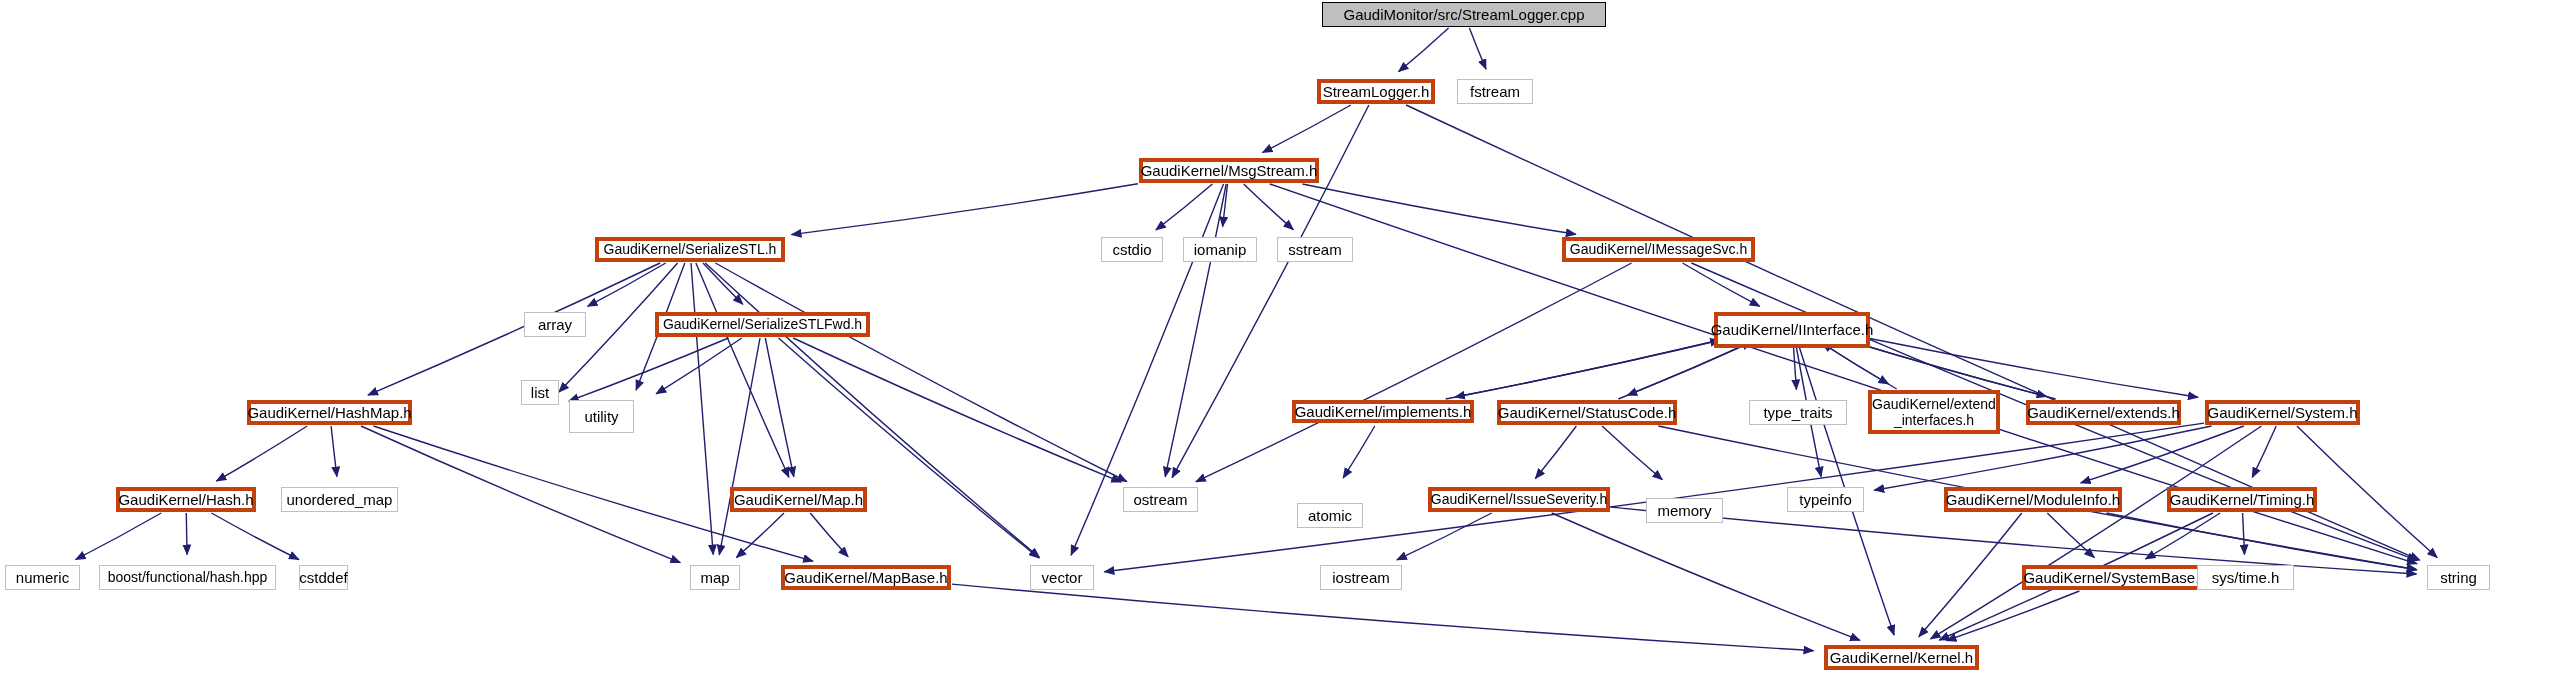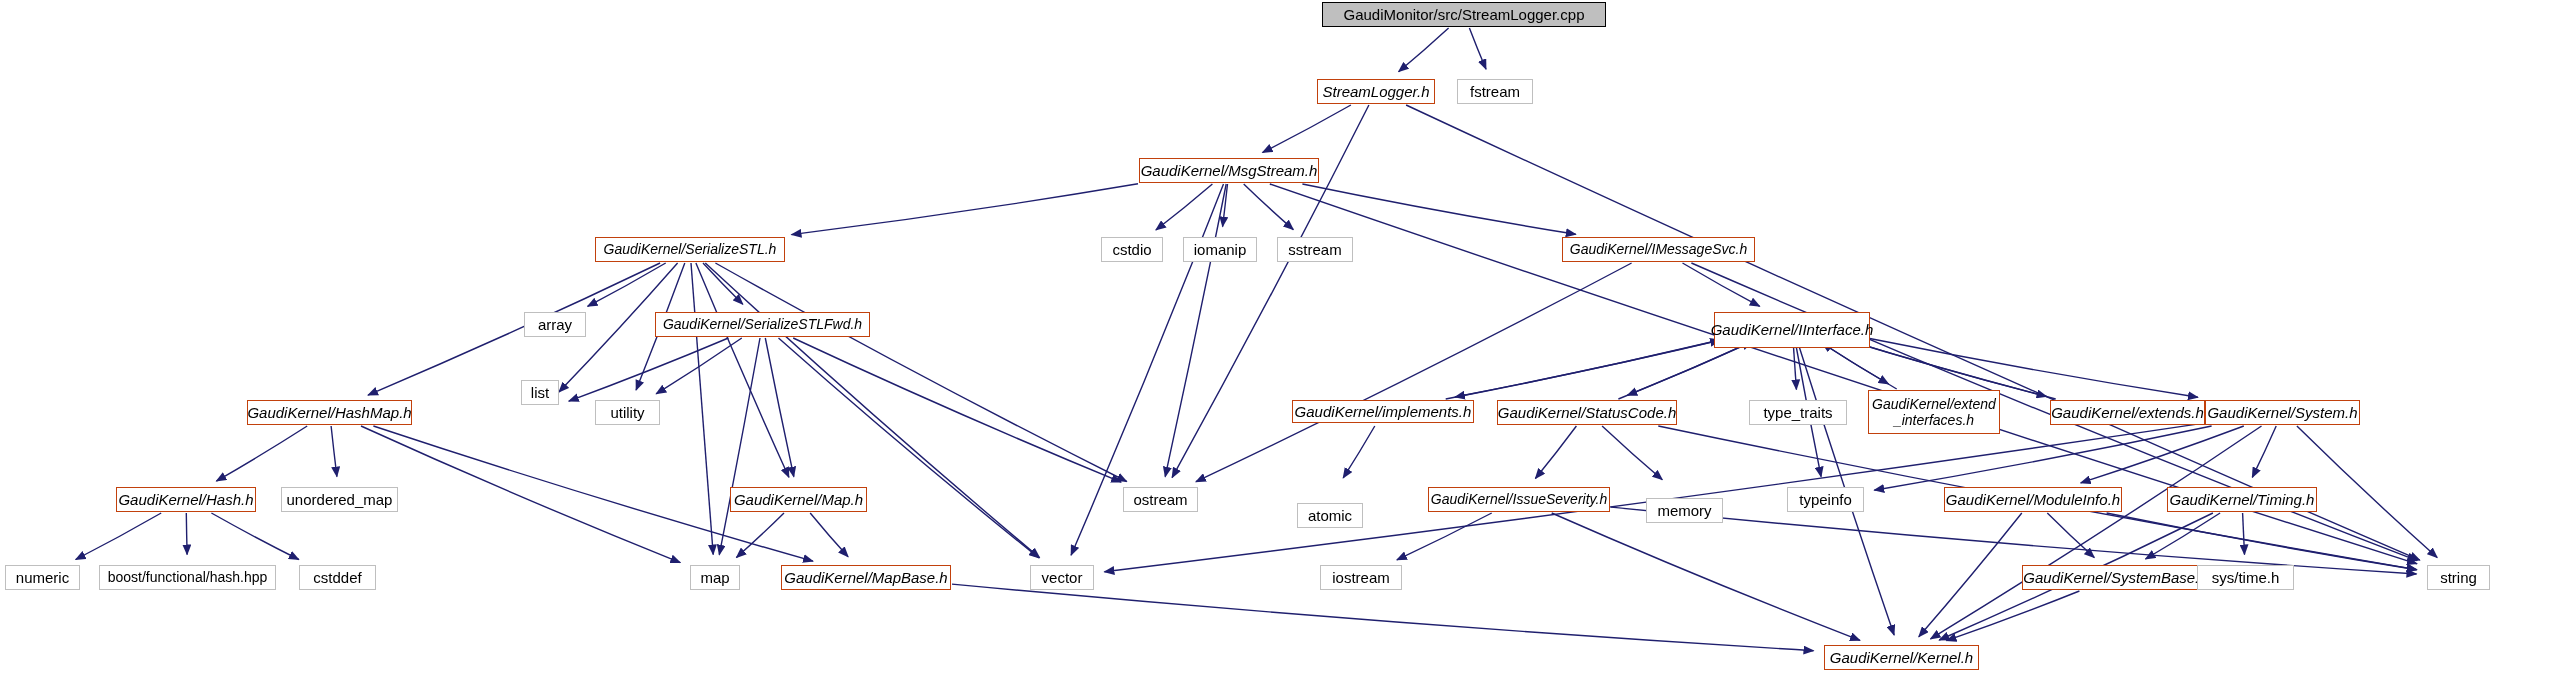--- a/index.html
+++ b/index.html
@@ -29,22 +29,21 @@
     font-family:"Liberation Sans",sans-serif;
     font-size:15px;
     line-height:1.05;
     color:#000000;
     white-space:pre-line;
     background:#ffffff;
     border:1px solid #bfbfbf;
     z-index:5;
   }
   .node.hdr{
-    border:1px solid #c2410c;
-    font-style:italic;
+    border:4px solid #c2410c;
   }
   .node.root{
     border:1px solid #000000;
     background:#bfbfbf;
   }
 </style>
 </head>
 <body>
 
 <div id="graph">
@@ -137,42 +136,42 @@
       <div class="node hdr" style="left: 1139px; top: 158px; width: 180px; height: 25px;">GaudiKernel/MsgStream.h</div>
       <div class="node sys" style="left: 1101px; top: 237px; width: 62px; height: 25px;">cstdio</div>
       <div class="node sys" style="left: 1183px; top: 237px; width: 74px; height: 25px;">iomanip</div>
       <div class="node sys" style="left: 1277px; top: 237px; width: 76px; height: 25px;">sstream</div>
       <div class="node hdr" style="left: 1562px; top: 237px; width: 193px; height: 25px; font-size: 14px;">GaudiKernel/IMessageSvc.h</div>
       <div class="node hdr" style="left: 595px; top: 237px; width: 190px; height: 25px; font-size: 14px;">GaudiKernel/SerializeSTL.h</div>
       <div class="node sys" style="left: 524px; top: 312px; width: 62px; height: 25px;">array</div>
       <div class="node hdr" style="left: 655px; top: 312px; width: 215px; height: 25px; font-size: 14px;">GaudiKernel/SerializeSTLFwd.h</div>
       <div class="node hdr" style="left: 1714px; top: 312px; width: 156px; height: 36px;">GaudiKernel/IInterface.h</div>
       <div class="node sys" style="left: 521px; top: 380px; width: 38px; height: 25px;">list</div>
-      <div class="node sys" style="left: 595px; top: 400px; width: 65px; height: 25px;">utility</div>
+      <div class="node sys" style="left: 569px; top: 400px; width: 65px; height: 33px;">utility</div>
       <div class="node hdr" style="left: 247px; top: 400px; width: 165px; height: 25px;">GaudiKernel/HashMap.h</div>
       <div class="node hdr" style="left: 1292px; top: 400px; width: 182px; height: 23px;">GaudiKernel/implements.h</div>
       <div class="node hdr" style="left: 1497px; top: 400px; width: 180px; height: 25px;">GaudiKernel/StatusCode.h</div>
       <div class="node sys" style="left: 1749px; top: 400px; width: 98px; height: 25px;">type_traits</div>
       <div class="node hdr" style="left: 1868px; top: 390px; width: 132px; height: 44px; line-height: 1.15; font-size: 14px;">GaudiKernel/extend
 _interfaces.h</div>
-      <div class="node hdr" style="left: 2026px; top: 400px; width: 155px; height: 25px; margin-left: 24px;">GaudiKernel/extends.h</div>
+      <div class="node hdr" style="left: 2026px; top: 400px; width: 155px; height: 25px;">GaudiKernel/extends.h</div>
       <div class="node hdr" style="left: 2205px; top: 400px; width: 155px; height: 25px;">GaudiKernel/System.h</div>
       <div class="node hdr" style="left: 116px; top: 487px; width: 140px; height: 25px;">GaudiKernel/Hash.h</div>
       <div class="node sys" style="left: 281px; top: 487px; width: 117px; height: 25px;">unordered_map</div>
       <div class="node hdr" style="left: 730px; top: 487px; width: 137px; height: 25px;">GaudiKernel/Map.h</div>
       <div class="node sys" style="left: 1123px; top: 487px; width: 75px; height: 25px;">ostream</div>
       <div class="node sys" style="left: 1297px; top: 487px; width: 66px; height: 25px; margin-top: 16px;">atomic</div>
       <div class="node hdr" style="left: 1428px; top: 487px; width: 182px; height: 25px; font-size: 14px;">GaudiKernel/IssueSeverity.h</div>
       <div class="node sys" style="left: 1646px; top: 498px; width: 77px; height: 25px;">memory</div>
       <div class="node sys" style="left: 1787px; top: 487px; width: 77px; height: 25px;">typeinfo</div>
       <div class="node hdr" style="left: 1944px; top: 487px; width: 178px; height: 25px;">GaudiKernel/ModuleInfo.h</div>
       <div class="node hdr" style="left: 2167px; top: 487px; width: 150px; height: 25px;">GaudiKernel/Timing.h</div>
       <div class="node sys" style="left: 5px; top: 565px; width: 75px; height: 25px;">numeric</div>
       <div class="node sys" style="left: 99px; top: 565px; width: 177px; height: 25px; font-size: 14px;">boost/functional/hash.hpp</div>
-      <div class="node sys" style="left: 299px; top: 565px; width: 77px; height: 25px;">cstddef</div>
+      <div class="node sys" style="left: 299px; top: 565px; width: 49px; height: 25px;">cstddef</div>
       <div class="node sys" style="left: 690px; top: 565px; width: 50px; height: 25px;">map</div>
       <div class="node hdr" style="left: 781px; top: 565px; width: 170px; height: 25px;">GaudiKernel/MapBase.h</div>
       <div class="node sys" style="left: 1030px; top: 565px; width: 64px; height: 25px;">vector</div>
       <div class="node sys" style="left: 1320px; top: 565px; width: 82px; height: 25px;">iostream</div>
       <div class="node hdr" style="left: 2022px; top: 565px; width: 187px; height: 25px;">GaudiKernel/SystemBase.h</div>
       <div class="node sys" style="left: 2197px; top: 565px; width: 97px; height: 25px;">sys/time.h</div>
       <div class="node sys" style="left: 2427px; top: 565px; width: 63px; height: 25px;">string</div>
       <div class="node hdr" style="left: 1824px; top: 645px; width: 155px; height: 25px;">GaudiKernel/Kernel.h</div>
     </div>
 </div>

